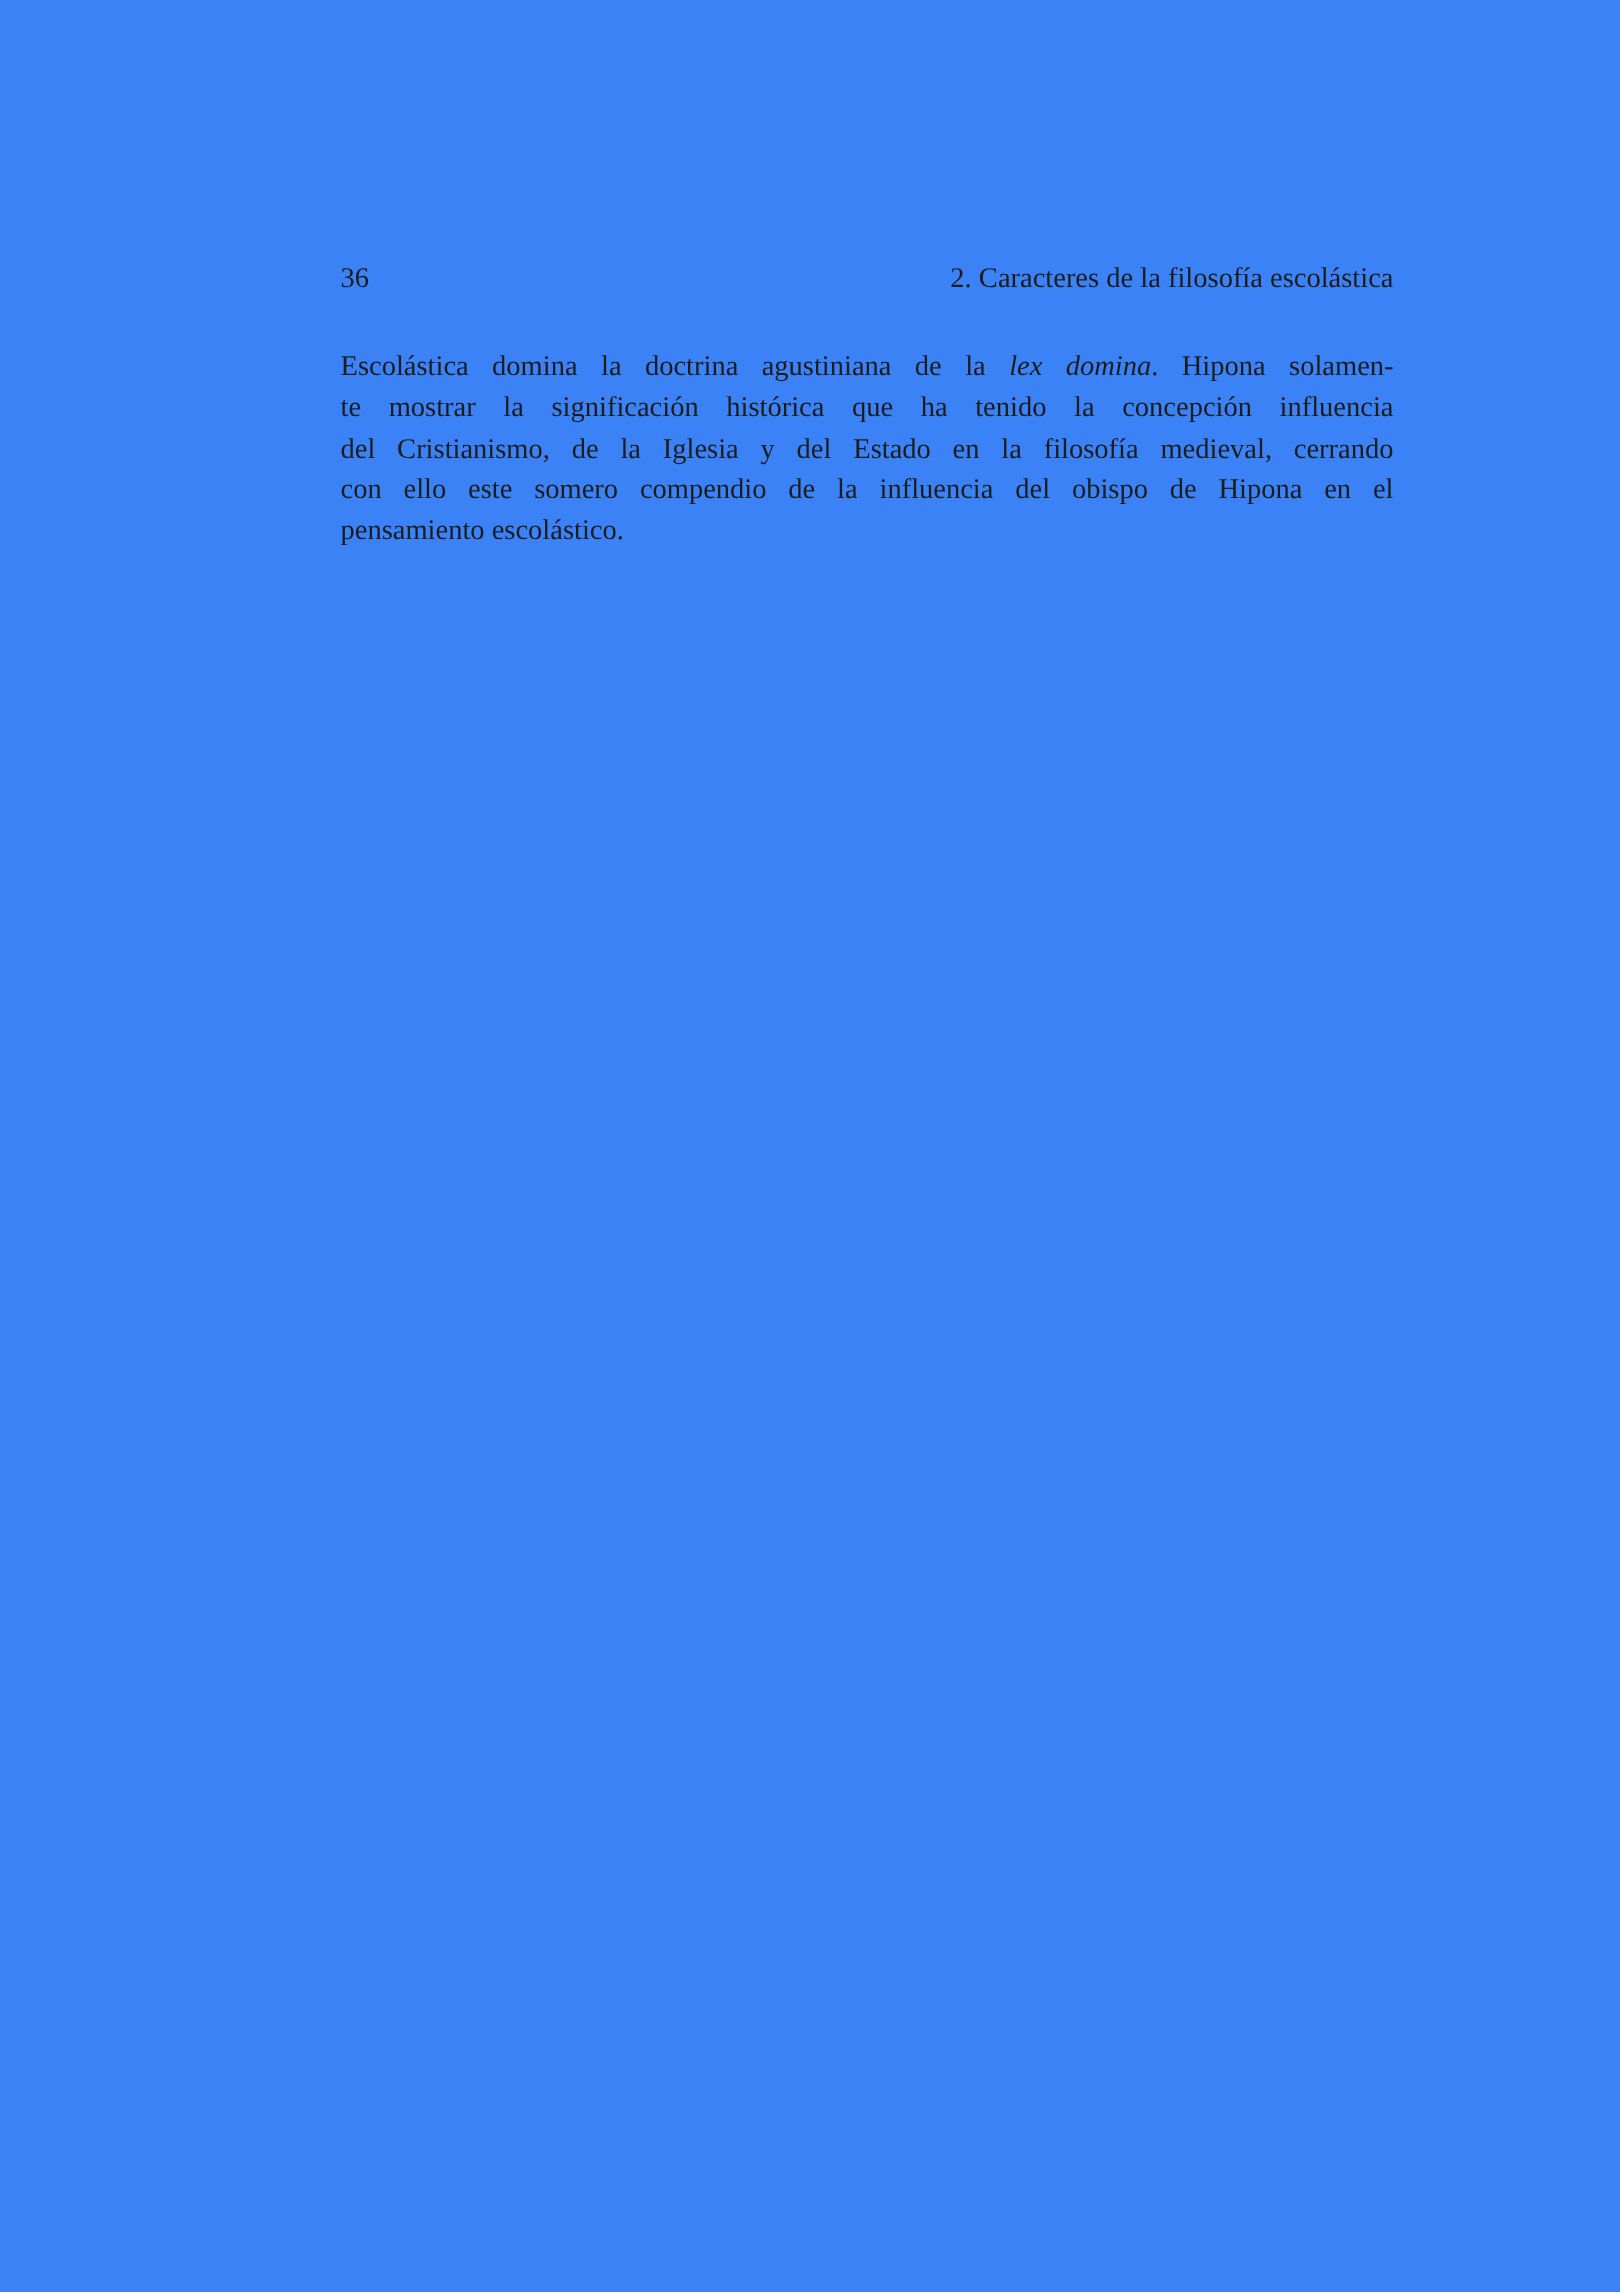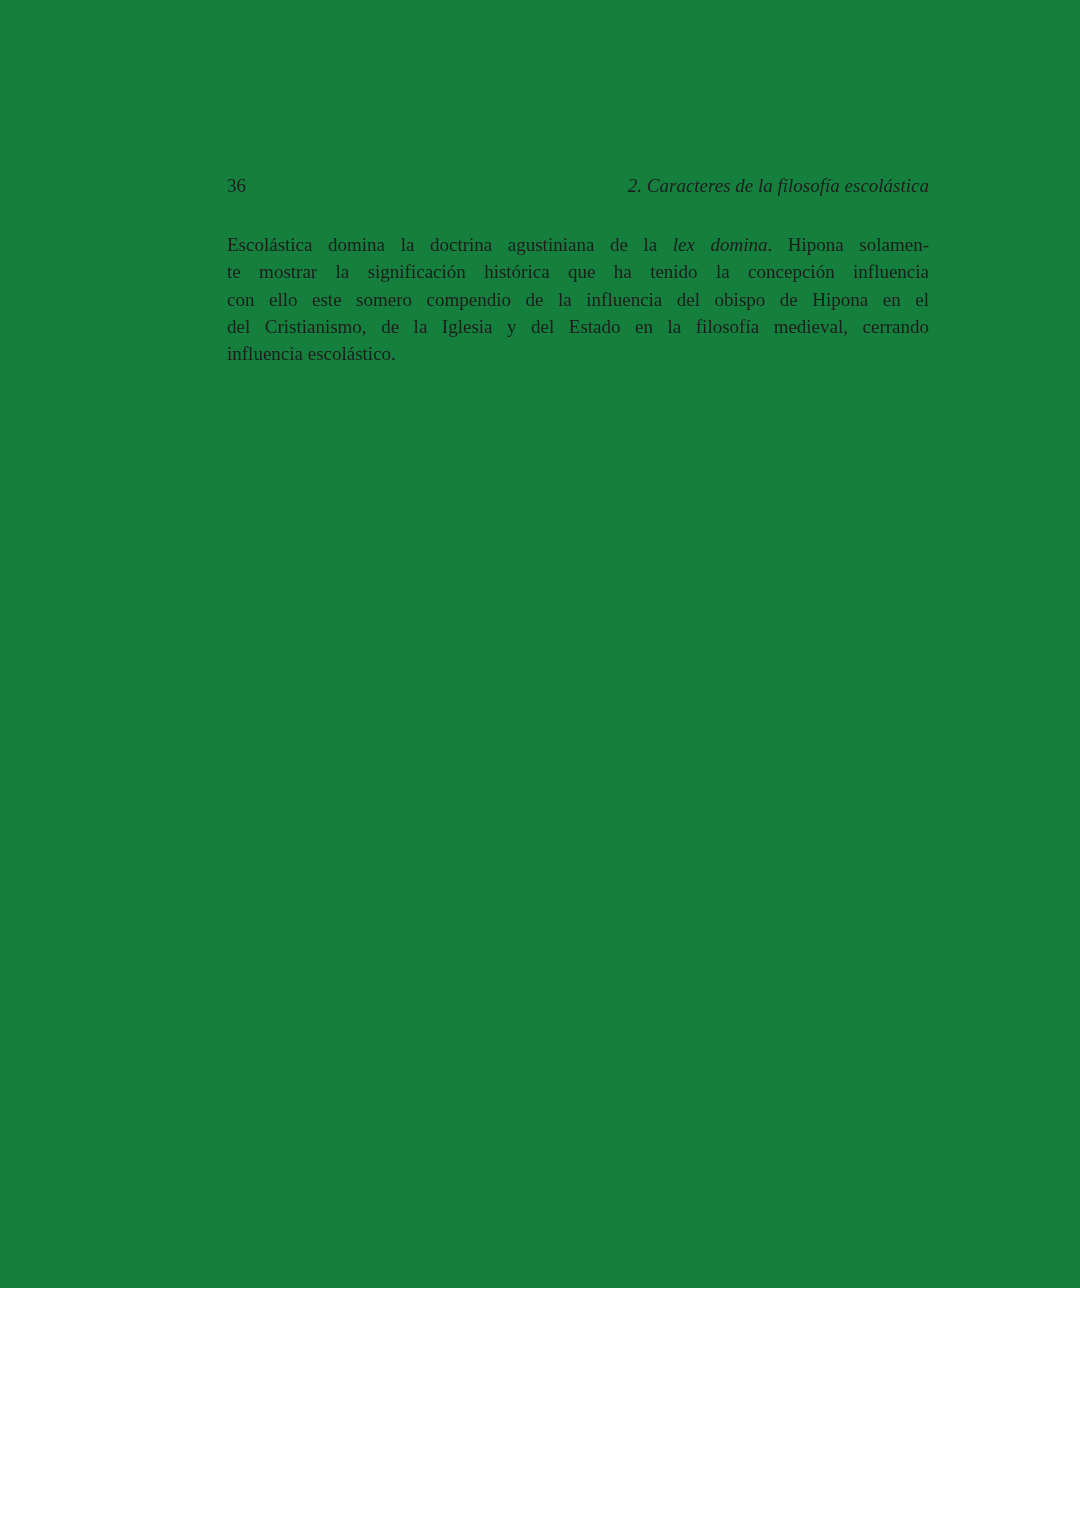--- a/index.html
+++ b/index.html
@@ -3,42 +3,41 @@
 <meta charset="utf-8">
 <style>
   html, body {
     margin: 0;
     padding: 0;
     background: #ffffff;
   }
   .sheet {
     position: relative;
     width: 1080px;
-    height: 1288px;
-    background: #15803d;
+    height: 1528px;
+    background: #3b82f6;
     font-family: "Liberation Serif", serif;
     color: #1c1c1c;
     overflow: hidden;
   }
   .running-header {
     position: absolute;
     left: 227px;
     top: 174px;
     width: 702px;
     display: flex;
     justify-content: space-between;
     align-items: baseline;
     font-size: 19px;
     line-height: 24px;
   }
   .page-number {
     font-style: normal;
   }
   .header-title {
-    font-style: italic;
   }
   .body-text {
     position: absolute;
     left: 227px;
     top: 231px;
     width: 702px;
     font-size: 19px;
   }
   .text-line {
     line-height: 27.3px;
@@ -64,23 +63,23 @@
   </div>
 
   <div class="body-text">
     <div class="text-line">
       <span>Escolástica domina la doctrina agustiniana de la </span><span class="italic-term">lex domina</span><span>. Hipona solamen-</span>
     </div>
     <div class="text-line">
       <span>te mostrar la significación histórica que ha tenido la concepción influencia</span>
     </div>
     <div class="text-line">
+      <span>del Cristianismo, de la Iglesia y del Estado en la filosofía medieval, cerrando</span>
+    </div>
+    <div class="text-line">
       <span>con ello este somero compendio de la influencia del obispo de Hipona en el</span>
     </div>
-    <div class="text-line">
-      <span>del Cristianismo, de la Iglesia y del Estado en la filosofía medieval, cerrando</span>
-    </div>
     <div class="text-line last">
-      <span>influencia escolástico.</span>
+      <span>pensamiento escolástico.</span>
     </div>
   </div>
 
 </div>
 
 </body></html>

